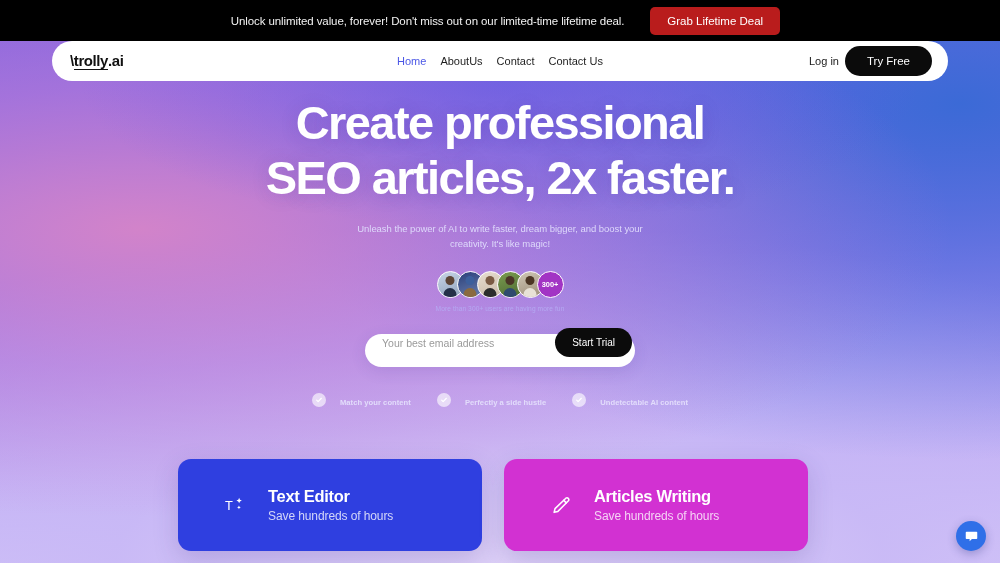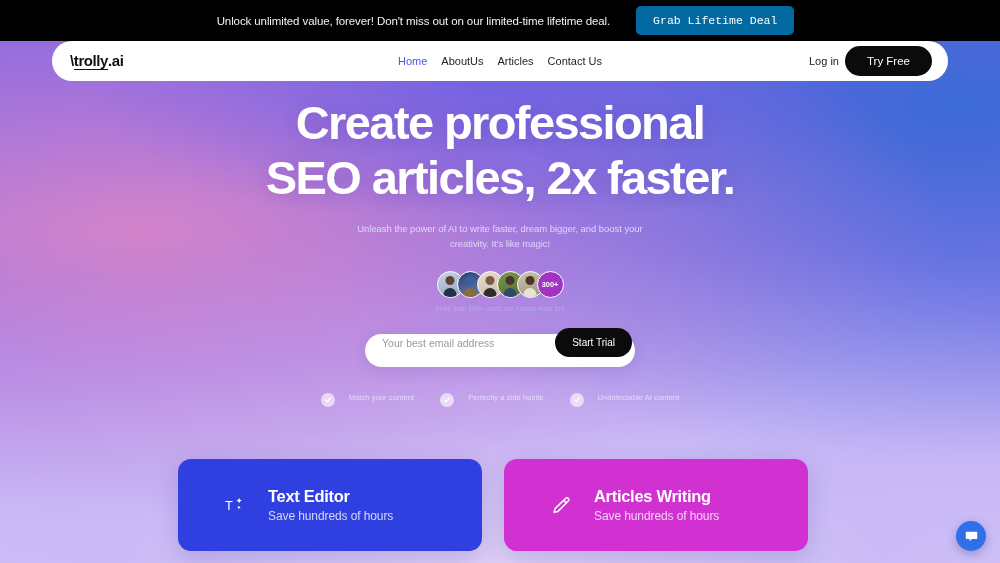--- a/index.html
+++ b/index.html
@@ -15,23 +15,23 @@
   
   .announce {
     position:absolute; left:0; top:0; width:1000px; height:41px;
     background:#000; display:flex; align-items:center; justify-content:center;
     gap:26px; z-index:40;
   }
   .announce-text {
     color:#f2f2f2; font-size:11.5px; letter-spacing:-0.1px; white-space:nowrap;margin-left:11px;
   }
   .announce-btn {
-    background:#0369a1; color:#ffffff; font-size:11.5px;
+    background:#b91c1c; color:#ffffff; font-size:11.5px;
     padding:8px 17px; border-radius:5px; border:none; cursor:pointer;
-    white-space:nowrap; font-family:Liberation Mono, monospace;
+    white-space:nowrap; font-family:Liberation Sans, sans-serif;
   }
 
   
   .bg {
     position:absolute; left:0; top:41px; width:1000px; height:522px;
     background:
       radial-gradient(140% 95% at 14% 36%, rgba(214,132,200,.95) 0%, rgba(196,126,214,.55) 28%, rgba(150,120,230,0) 58%),
       radial-gradient(120% 110% at 96% 12%, rgba(58,106,214,.98) 0%, rgba(74,110,220,.55) 30%, rgba(110,110,235,0) 62%),
       radial-gradient(120% 90% at 50% 100%, rgba(222,209,248,1) 0%, rgba(200,184,246,.85) 32%, rgba(150,130,240,0) 72%),
       linear-gradient(178deg, #7d63e0 0%, #7f68e3 20%, #8f7aea 42%, #a894ef 62%, #c3b1f5 80%, #d8ccf8 100%);
@@ -127,21 +127,21 @@
   .starttrial {
     background:#0b0b0b; color:#fff; border:none; cursor:pointer;
     font-size:10px; padding:9px 17px; border-radius:17px; font-family:inherit;
     white-space:nowrap;
   }
 
   
   .checks {
     margin:26px auto 0; display:flex; justify-content:center; gap:26px; align-items:center;
   }
-  .chk { display:flex; align-items:flex-start; gap:14px; }
+  .chk { display:flex; align-items:flex-end; gap:14px;font-weight:bold; }
   .chk .dot {
     width:14px; height:14px; border-radius:50%; background:rgba(255,255,255,.62);
     display:flex; align-items:center; justify-content:center;
     color:#fff; font-size:8px; line-height:1;
   }
   .chk .dot svg { display:block; }
   .chk span.lbl { font-size:7.6px; color:#e2dcfb; letter-spacing:.05px; }
 
   
   .cards {
@@ -187,21 +187,21 @@
     <div class="nav">
       <div class="logo">
         <span class="slash">\</span>
           <span style="border-bottom:1.5px solid #111;">trolly</span>
           <span>.ai</span>
       </div>
 
       <div class="nav-center">
         <a class="nav-link active" href="#">Home</a>
         <a class="nav-link" href="#">AboutUs</a>
-        <a class="nav-link" href="#">Articles</a>
+        <a class="nav-link" href="#">Contact</a>
         <a class="nav-link" href="#">Contact Us</a>
       </div>
 
       <div class="nav-right">
         <a class="login" href="#">Log in</a>
         <button class="tryfree">Try Free</button>
       </div>
     </div>
   </div>
 

